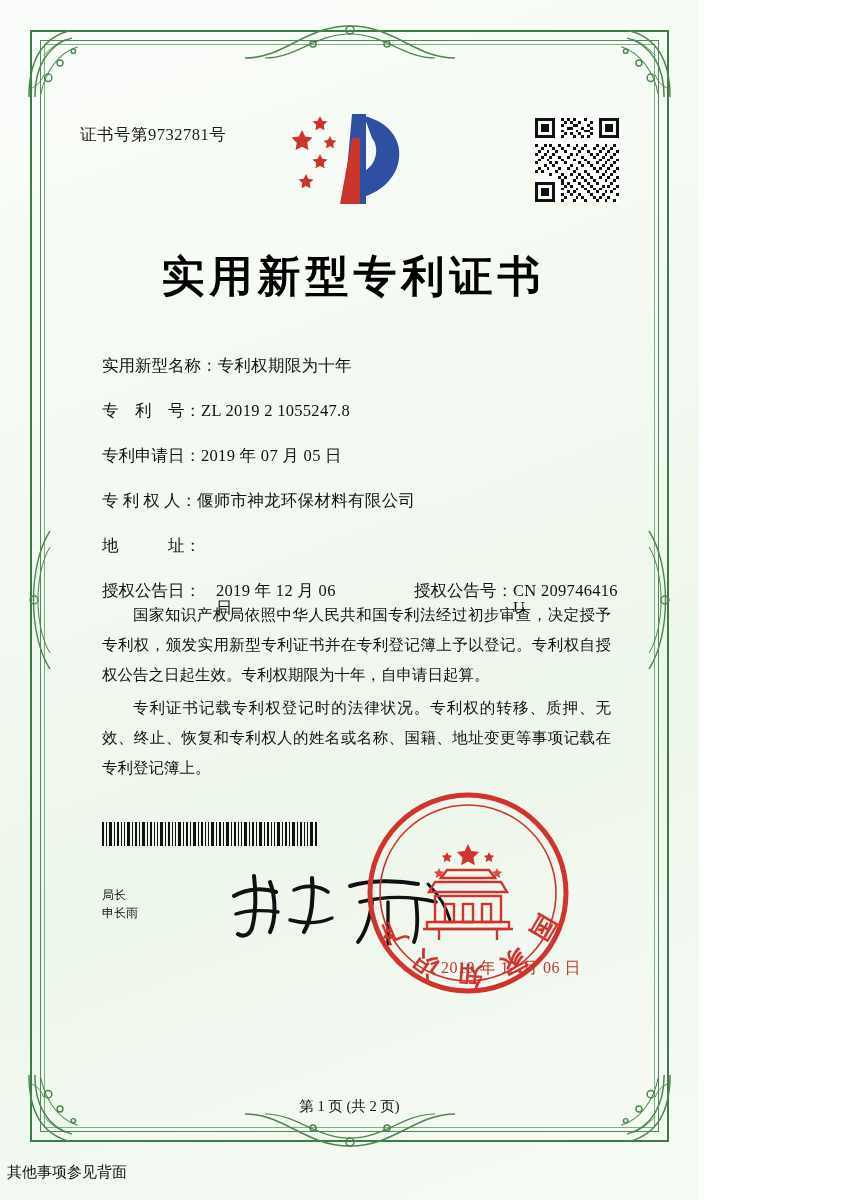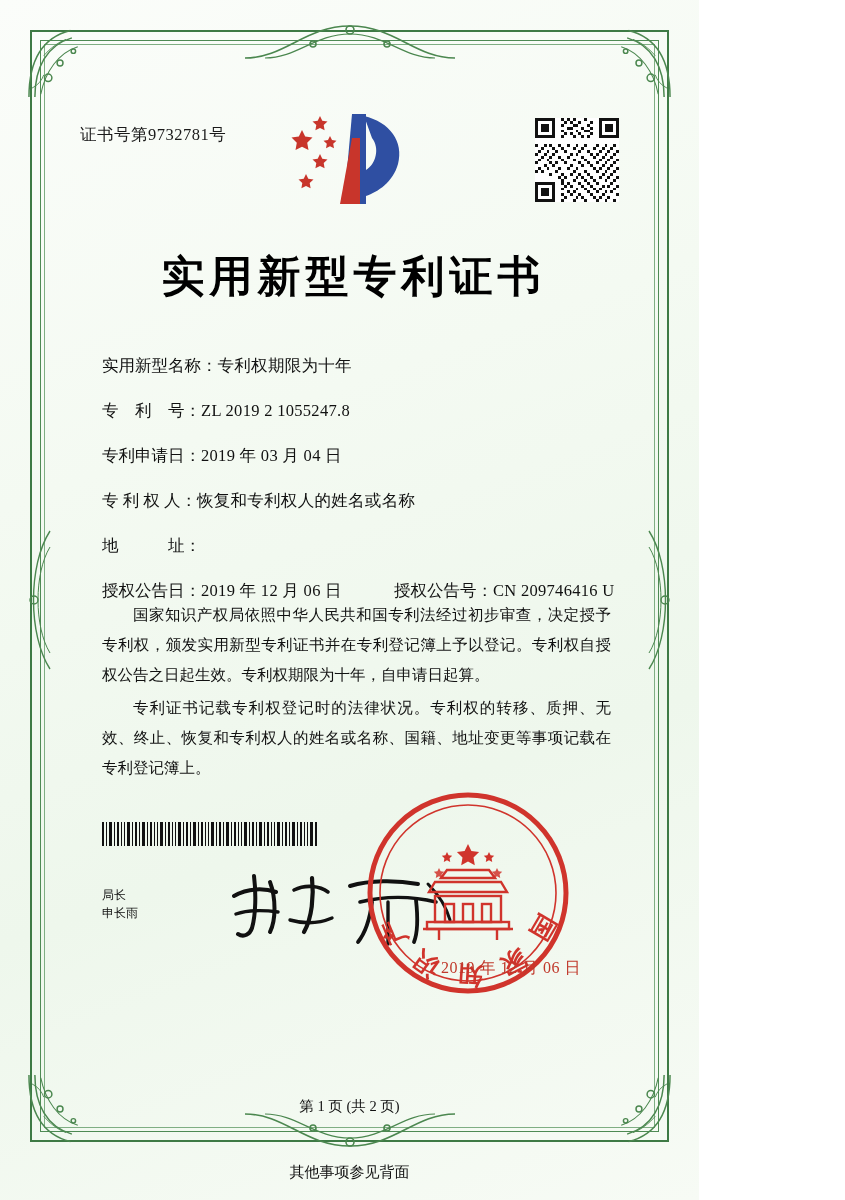--- a/index.html
+++ b/index.html
@@ -150,20 +150,21 @@
     white-space: pre;
     color: #111;
   }
   .f-value {
     color: #111;
     letter-spacing: 0.3px;
   }
   .field-row.two-col {
     display: flex;
     align-items: baseline;
+    gap: 15px;
   }
   .col-2 {
     margin-left: 52px;
     display: flex;
     align-items: flex-start;
   }
 
   .paragraphs {
     position: absolute;
     left: 22px;
@@ -230,24 +231,24 @@
     right: 0;
     bottom: 4px;
     text-align: center;
     font-size: 14.5px;
     color: #111;
     font-family: Liberation Serif, serif;
   }
 
   .footer-note {
     position: absolute;
-    left: 0;
+    left: 7px;
     right: 0;
     bottom: 18px;
-    text-align: center;
+    text-align: left;
     font-size: 15px;
     color: #111;
   }
 </style>
 </head>
 <body>
 
 <div class="page">
 
   <div class="frame-outer"></div>
@@ -563,25 +564,25 @@
       <div class="field-row">
         <span class="f-label">实用新型名称：</span>
         <span class="f-value">专利权期限为十年</span>
       </div>
       <div class="field-row">
         <span class="f-label">专　利　号：</span>
         <span class="f-value">ZL 2019 2 1055247.8</span>
       </div>
       <div class="field-row">
         <span class="f-label">专利申请日：</span>
-        <span class="f-value">2019 年 03 月 04 日</span>
+        <span class="f-value">2019 年 07 月 05 日</span>
       </div>
       <div class="field-row">
         <span class="f-label">专 利 权 人：</span>
-        <span class="f-value">恢复和专利权人的姓名或名称</span>
+        <span class="f-value">偃师市神龙环保材料有限公司</span>
       </div>
       <div class="field-row">
         <span class="f-label">地　　　址：</span>
       </div>
       <div class="field-row two-col">
         <span class="f-label">授权公告日：</span>
         <span class="f-value">2019 年 12 月 06 日</span>
         <span class="col-2">
           <span class="f-label">授权公告号：</span>
           <span class="f-value">CN 209746416 U</span>

